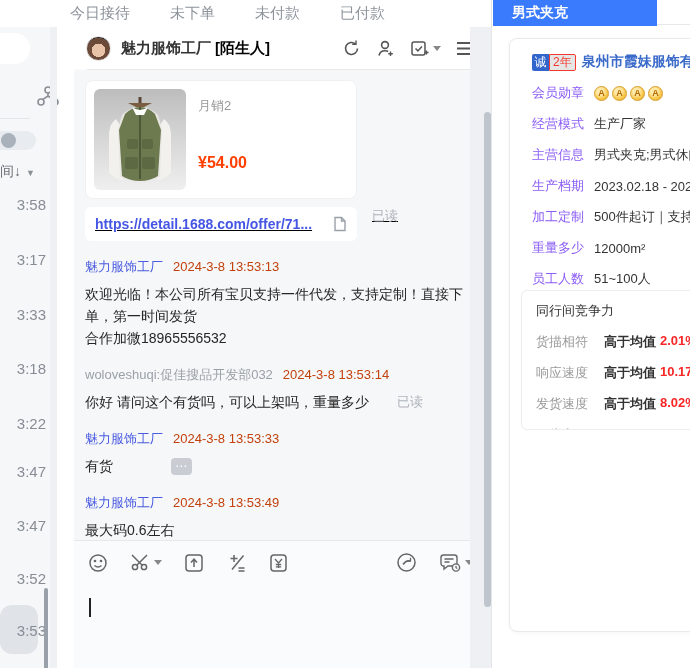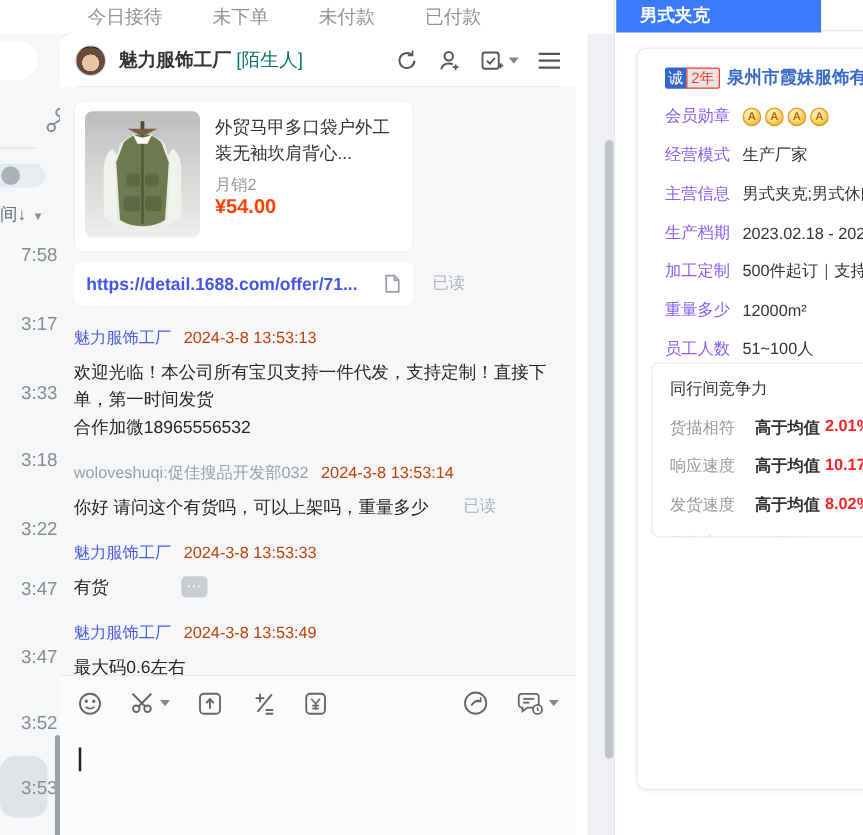--- a/index.html
+++ b/index.html
@@ -25,47 +25,47 @@
   .sort-row { position:absolute; left:0px; top:136px; width:50px; font-size:14px; color:#6b7076; }
   .sort-caret { font-size:9px; color:#8a8f96; margin-left:5px; }
   .conv-time { position:absolute; width:46px; text-align:right; right:4px; font-size:15px;
     color:#878d96; cursor:pointer; }
   .sel-pill { position:absolute; left:0; top:578px; width:38px; height:49px; background:#e0e3e8;
     border-radius:12px; }
   #conv-scrollbar { position:absolute; left:44px; top:561px; width:4px; height:107px;
     background:#99a0a9; border-radius:2px; }
 
   
-  #chatpanel { position:absolute; left:48px; top:27px; width:413px; height:641px; background:#fafbfc;
+  #chatpanel { position:absolute; left:74px; top:27px; width:413px; height:641px; background:#fafbfc;
     border-radius:10px 10px 0 0; overflow:hidden; }
   #chat-header { height:42px; background:#fff; display:flex; align-items:center; padding:0 12px; }
   .avatar { width:25px; height:25px; border-radius:50%; flex:0 0 auto; overflow:hidden;
     background:radial-gradient(circle at 50% 58%, #e8c3a8 0 38%, #6b4a3a 39% 70%, #2b2020 71%);
     border:1px solid #e0e0e0; }
   .chat-name { font-size:15px; font-weight:bold; color:#333; margin-left:10px; white-space:nowrap; }
-  .chat-tag { font-size:15px; color:#0f766e; font-weight:normal; margin-left:4px; }
+  .chat-tag { font-size:15px; color:#000000; font-weight:bold; margin-left:4px; }
   .hdr-icons { margin-left:auto; display:flex; align-items:center; gap:15px; color:#555; }
   .hicon { cursor:pointer; display:flex; align-items:center; }
   .caret { width:0; height:0; border-left:4px solid transparent; border-right:4px solid transparent;
     border-top:5px solid #888; margin-left:3px; }
   #chat-hdr-div { height:1px; background:#e9e9e9; margin:0 0 0 13px; width:387px; }
 
   #messages { position:relative; padding:10px 13px 0 11px; height:470px; background:#f6f7f9; }
 
   .prod-card { width:272px; background:#fff; border:1px solid #f0f0f0; border-radius:8px;
     padding:8px; display:flex; gap:12px; cursor:pointer; }
   .prod-img { width:92px; height:101px; border-radius:6px; flex:0 0 auto; overflow:hidden;
     position:relative; background:linear-gradient(180deg,#bdbdbd 0%,#d9d9d9 55%,#efefef 100%); }
   .prod-info { padding-top:2px; display:flex; flex-direction:column; }
   .prod-title { font-size:14px; color:#333; line-height:21px; width:150px;
     display:-webkit-box; -webkit-line-clamp:2; -webkit-box-orient:vertical; overflow:hidden; }
   .prod-sales { font-size:13px; color:#999; margin-top:6px; }
   .prod-price { font-size:16px; font-weight:bold; color:#ff4000; margin-top:auto; margin-bottom:18px; }
 
-  .link-row { display:flex; align-items:center; margin-top:8px; }
+  .link-row { display:flex; align-items:flex-start; margin-top:8px;text-decoration:underline; }
   .link-bubble { width:272px; height:34px; background:#fff; border-radius:6px; display:flex;
     align-items:center; padding:0 10px; cursor:pointer; }
   .link-text { font-size:14px; color:#4556e4; font-weight:bold; white-space:nowrap; overflow:hidden; flex:1; }
   .read-label { font-size:13px; color:#aeb3bb; margin-left:15px; margin-bottom:3px; white-space:nowrap; }
 
   .msg { margin-top:17px; }
   .msg-head { font-size:13px; display:flex; align-items:baseline; gap:10px; }
   .sender-self { color:#4a5ce0; }
   .sender-other { color:#9aa0a8; }
   .msg-time { color:#c2410c; }
@@ -151,21 +151,21 @@
   </div>
   <div class="rail-div"></div>
   <div class="toggle">
     <div class="toggle-knob"></div>
   </div>
   <div class="sort-row">
     <span>间↓</span><span class="sort-caret">▼</span>
   </div>
 
   <div class="sel-pill"></div>
-  <span class="conv-time" style="top:169px">7:58</span>
+  <span class="conv-time" style="top:169px">3:58</span>
   <span class="conv-time" style="top:224px">3:17</span>
   <span class="conv-time" style="top:279px">3:33</span>
   <span class="conv-time" style="top:333px">3:18</span>
   <span class="conv-time" style="top:388px">3:22</span>
   <span class="conv-time" style="top:436px">3:47</span>
   <span class="conv-time" style="top:490px">3:47</span>
   <span class="conv-time" style="top:543px">3:52</span>
   <span class="conv-time" style="top:595px">3:53</span>
   <div id="conv-scrollbar"></div>
 </div>
@@ -221,21 +221,20 @@
           <path d="M31 25q7-7 15-7t15 7l6 16-3 46q-8 5-18 5t-18-5l-3-46z" fill="#6d7a4f"></path>
           <path d="M46 18v72" stroke="#4d5839" stroke-width="2"></path>
           <rect x="33" y="50" width="11" height="10" rx="2" fill="#5c6942"></rect>
           <rect x="48" y="50" width="11" height="10" rx="2" fill="#5c6942"></rect>
           <rect x="31" y="68" width="13" height="12" rx="2" fill="#5c6942"></rect>
           <rect x="48" y="68" width="13" height="12" rx="2" fill="#5c6942"></rect>
           <path d="M38 18q8 6 16 0l-4 8h-8z" fill="#fbfbf9"></path>
         </svg>
       </div>
       <div class="prod-info">
-        <div class="prod-title">外贸马甲多口袋户外工装无袖坎肩背心...</div>
         <div class="prod-sales">月销2</div>
         <div class="prod-price">¥54.00</div>
       </div>
     </div>
 
     <div class="link-row">
       <div class="link-bubble">
         <span class="link-text">https://detail.1688.com/offer/71...</span>
         <span style="color:#9aa0a8">
           <svg width="14" height="16" viewBox="0 0 14 16" fill="none" stroke="currentColor" stroke-width="1.4">

